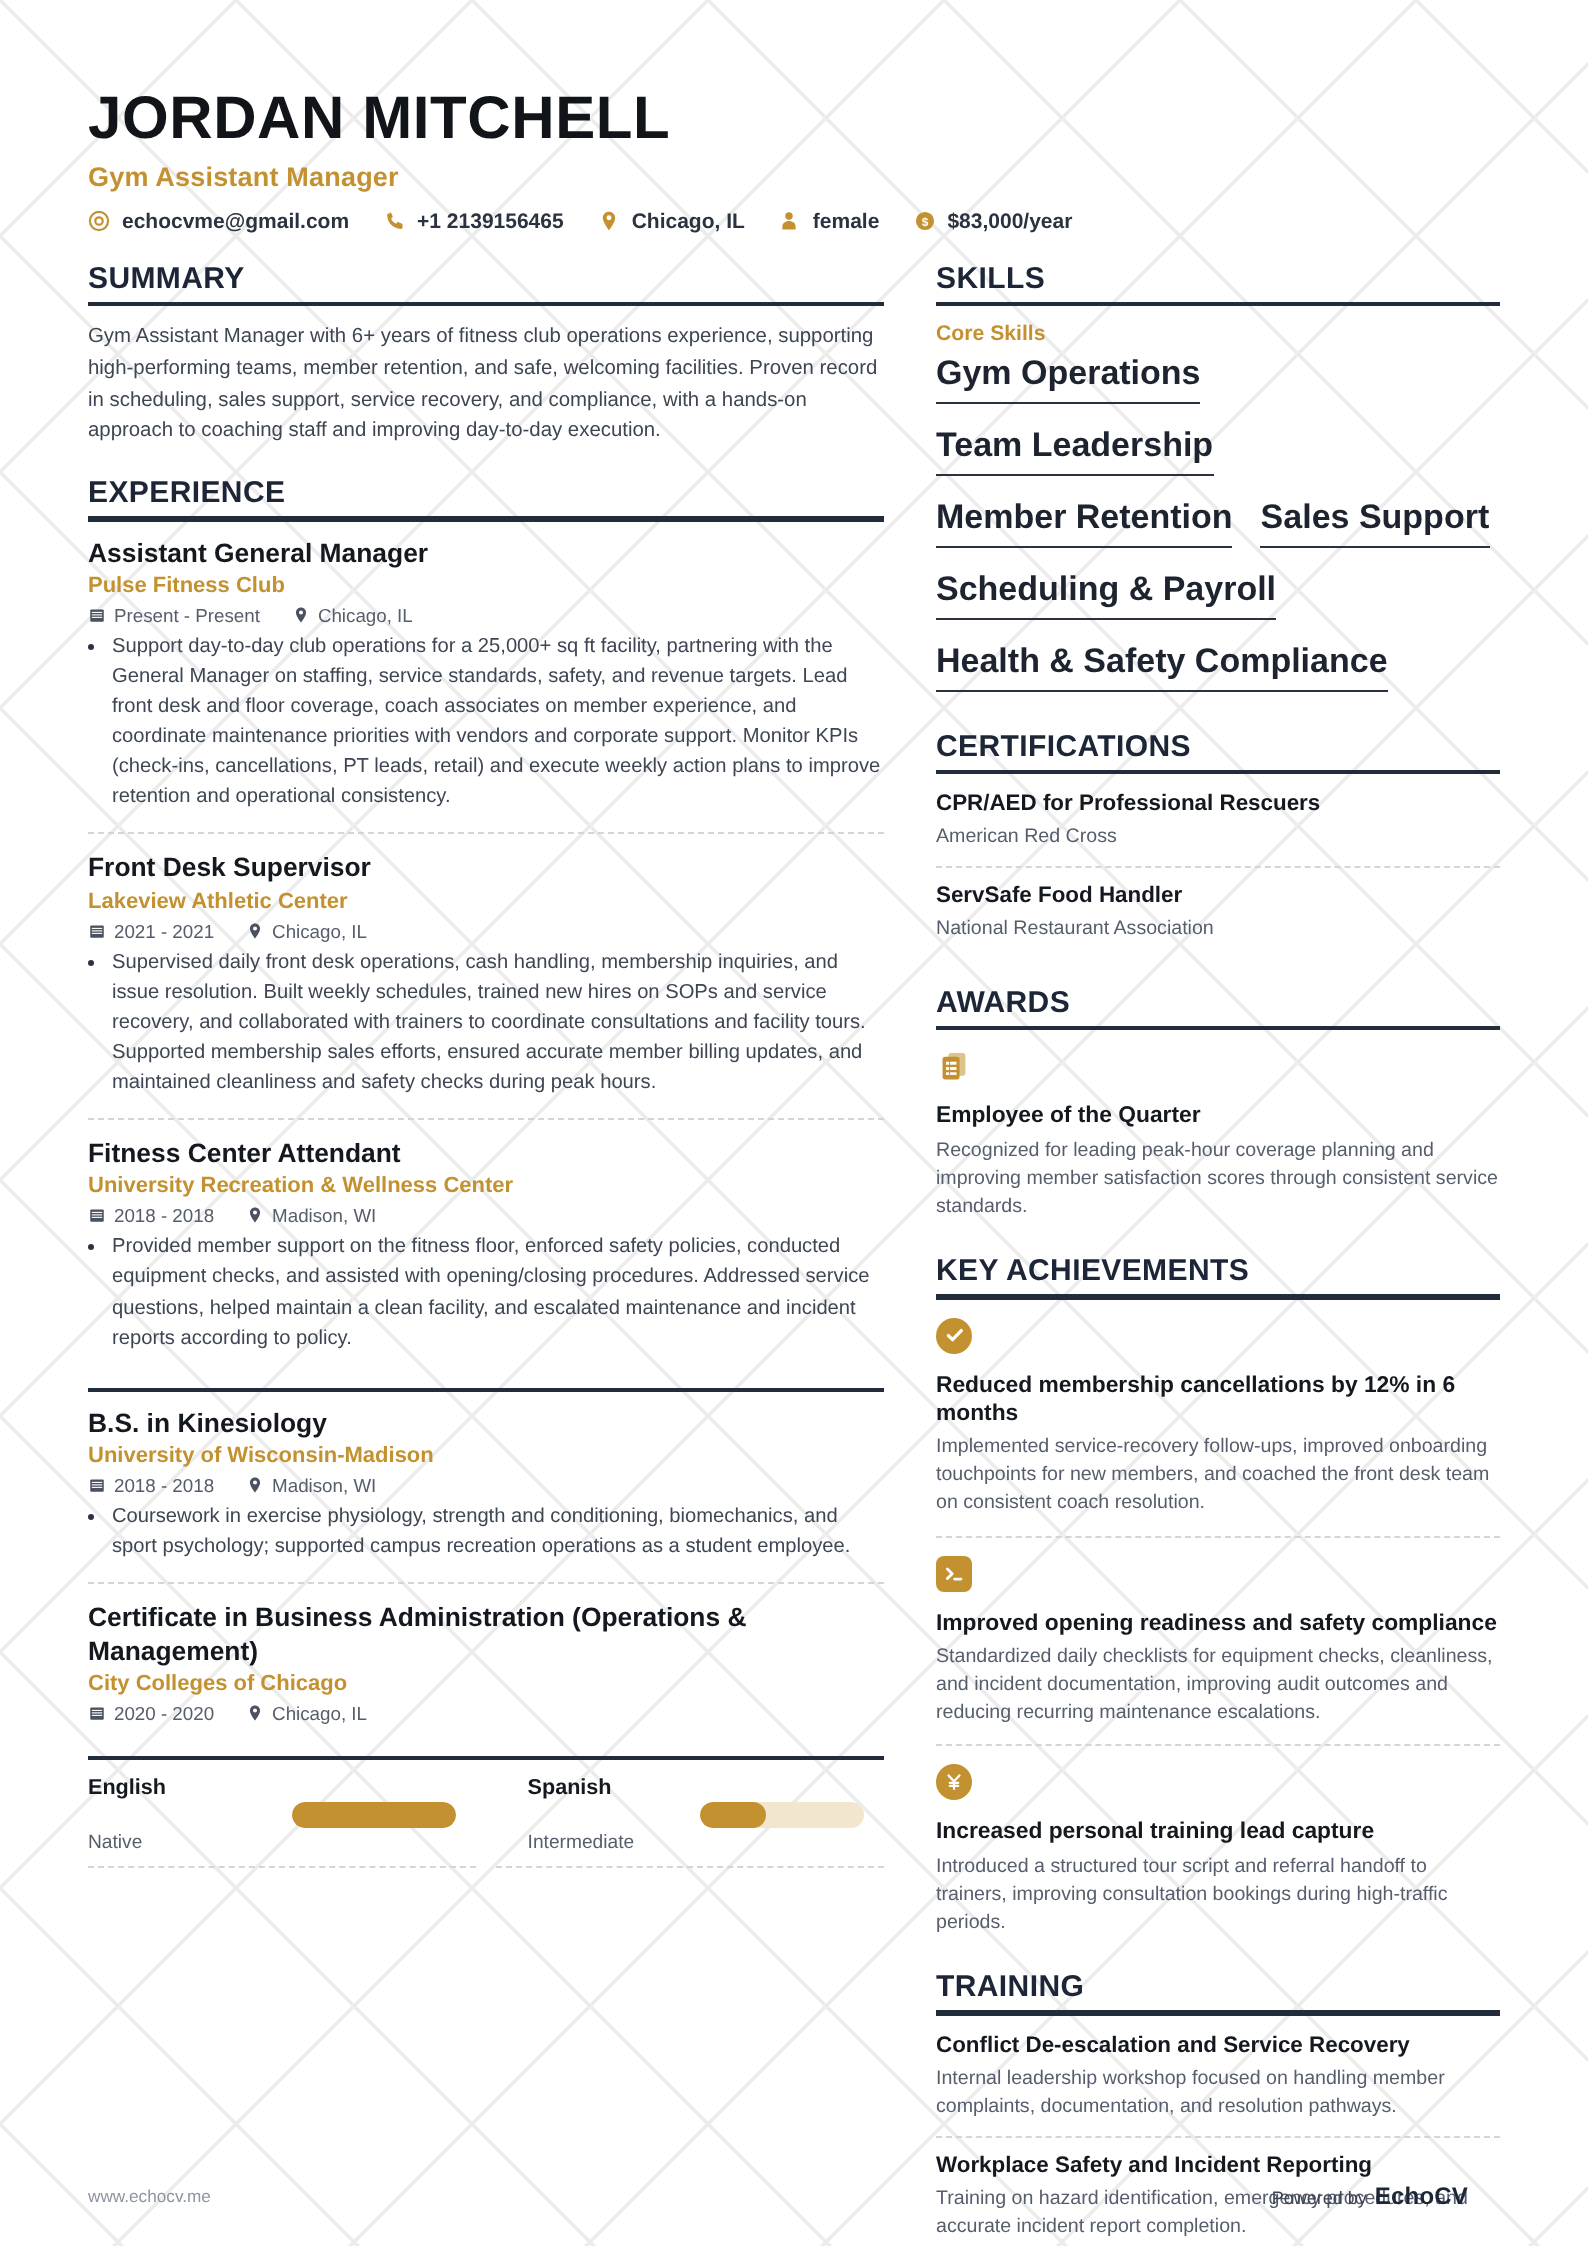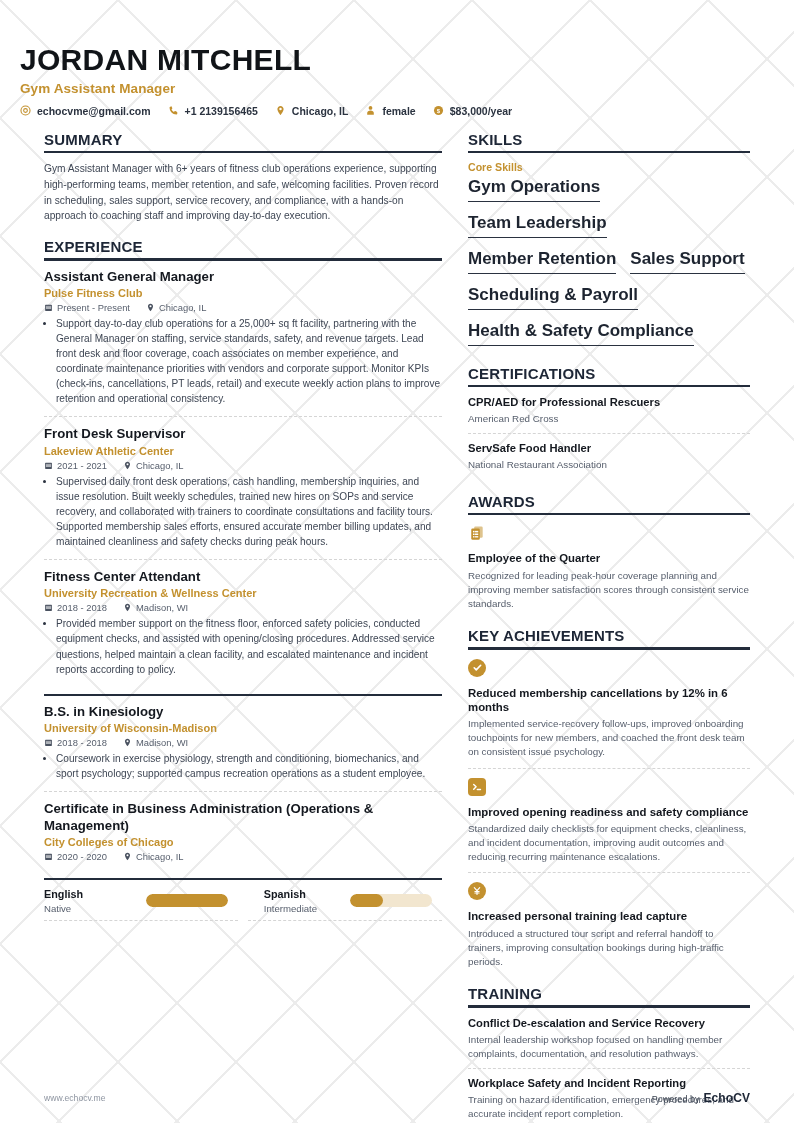--- a/index.html
+++ b/index.html
@@ -24,21 +24,21 @@
       linear-gradient(45deg, transparent 49.4%, #e9e9e9 49.4%, #e9e9e9 50.6%, transparent 50.6%),
       linear-gradient(-45deg, transparent 49.4%, #e9e9e9 49.4%, #e9e9e9 50.6%, transparent 50.6%);
     background-size: 118px 118px, 118px 118px;
     background-position: 0 0, 0 0;
     opacity: .85;
   }
 
   .page { position: relative; z-index: 1; width: 794px; height: 1123px; padding: 0; }
 
   
-  .header { padding: 44px 44px 0 20px; }
+  .header { padding: 44px 44px 0 44px; }
   .name {
     font-size: 30px;
     font-weight: 700;
     letter-spacing: .3px;
     color: #111418;
     line-height: 1.05;
   }
   .role {
     margin-top: 5px;
     font-size: 13.5px;
@@ -102,21 +102,21 @@
     width: 50%;
     display: flex;
     align-items: center;
     justify-content: space-between;
     padding-bottom: 6px;
     padding-right: 10px;
     border-bottom: 1px dashed #d5d5d5;
   }
   .lang-item + .lang-item { padding-left: 16px; }
   .lang-name { font-size: 10.8px; font-weight: 700; color: #14181f; }
-  .lang-level { font-size: 9.6px; color: #565e6c; margin-top: 3px; }
+  .lang-level { font-size: 9.6px; color: #565e6c; margin-top: 16px; }
   .lang-bar { width: 82px; height: 13px; border-radius: 7px; background: #f2e6cf; flex: none; overflow: hidden; }
   .lang-bar .fill { height: 100%; border-radius: 7px; background: #C3912F; }
 
   
   .skill-group-label { font-size: 10.6px; font-weight: 700; color: #C3912F; margin-bottom: 4px; }
   .skill-chips { display: flex; flex-wrap: wrap; gap: 6px 14px; }
   .skill-chip {
     font-size: 17px;
     font-weight: 700;
     color: #1d2430;
@@ -139,21 +139,21 @@
   .ach-ico.badge-round { background: #C3912F; border-radius: 50%; }
   .ach-ico.badge-sq { background: #C3912F; border-radius: 4px; }
   .ach-ico.plain { background: transparent; }
   .ach-body { flex: 1; }
   .ach-title { font-size: 11.4px; font-weight: 700; color: #14181f; line-height: 1.25; }
   .ach-desc { font-size: 9.8px; color: #565e6c; margin-top: 3px; line-height: 1.45; }
 
   
   .footer {
     position: absolute;
-    left: 0; right: 0; bottom: 18px;
+    left: 0; right: 16px; bottom: 18px;
     padding: 0 44px;
     display: flex;
     align-items: center;
     justify-content: space-between;
     z-index: 2;
   }
   .footer-left { font-size: 8.6px; color: #8d94a0; }
   .footer-right { font-size: 9px; color: #3d4552; display: flex; align-items: baseline; gap: 4px; }
   .footer-brand { font-size: 12px; font-weight: 700; color: #1d2636; letter-spacing: .1px; }
 </style>
@@ -467,21 +467,21 @@
         <div class="sec-rule"></div>
 
         <div class="ach">
           <div class="ach-ico badge-round">
             <svg width="11" height="11" viewBox="0 0 16 16" fill="none" stroke="#ffffff" stroke-width="2.4" stroke-linecap="round" stroke-linejoin="round">
               <path d="M3.2 8.4l3 3 6.4-6.6"></path>
             </svg>
           </div>
           <div class="ach-body">
             <div class="ach-title">Reduced membership cancellations by 12% in 6 months</div>
-            <div class="ach-desc">Implemented service-recovery follow-ups, improved onboarding touchpoints for new members, and coached the front desk team on consistent issue psychology.</div>
+            <div class="ach-desc">Implemented service-recovery follow-ups, improved onboarding touchpoints for new members, and coached the front desk team on consistent coach resolution.</div>
           </div>
         </div>
 
         <div class="ach">
           <div class="ach-ico badge-sq">
             <svg width="12" height="12" viewBox="0 0 16 16" fill="none" stroke="#ffffff" stroke-width="1.9" stroke-linecap="round" stroke-linejoin="round">
               <path d="M3.6 4.6L6.8 7.8 3.6 11"></path>
               <path d="M8.4 11.4h4.2"></path>
             </svg>
           </div>

